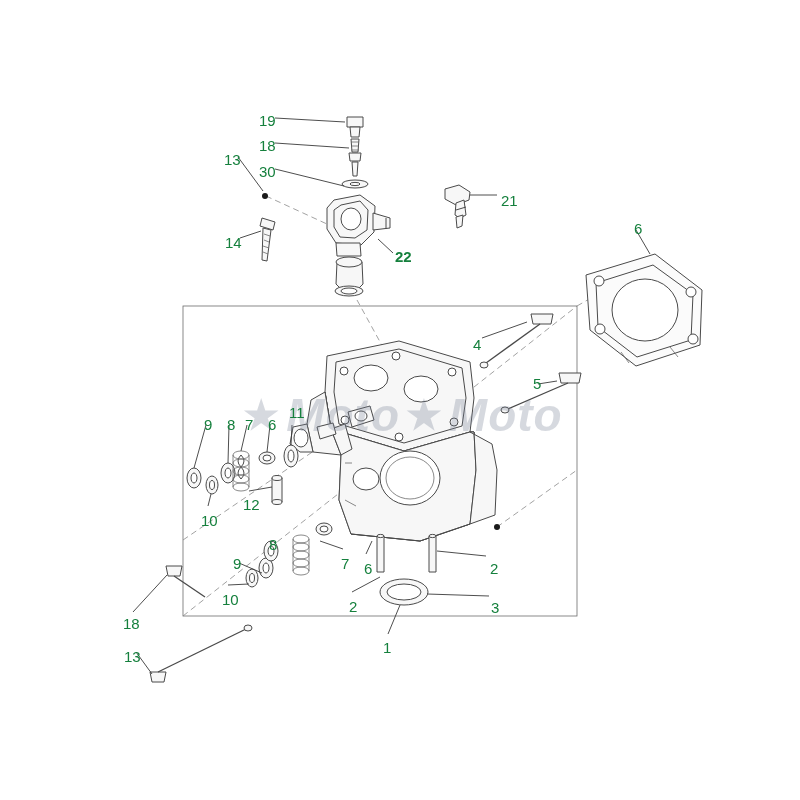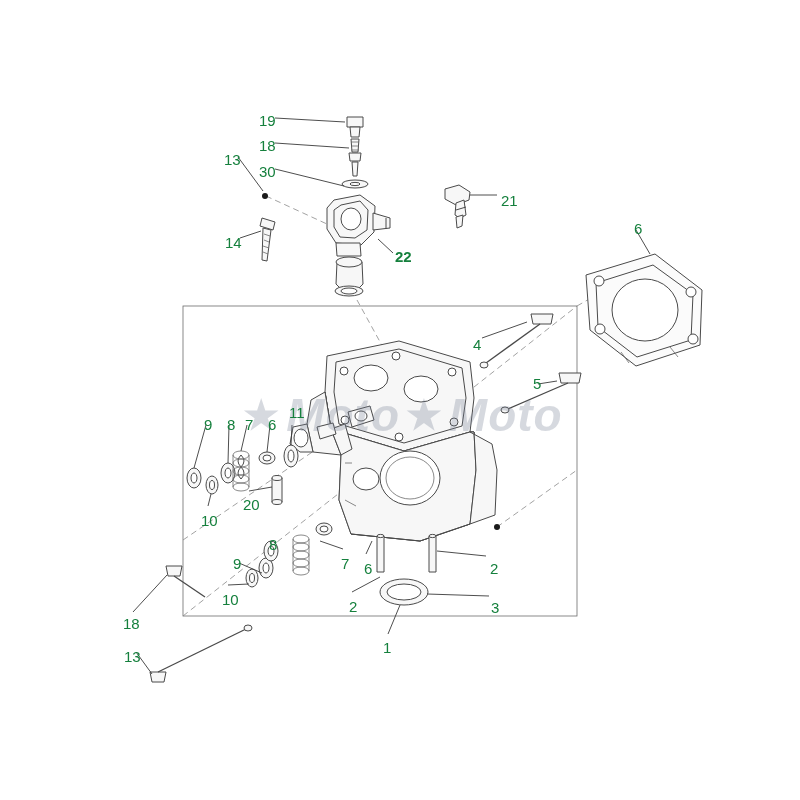--- a/index.html
+++ b/index.html
@@ -323,21 +323,21 @@
       <div class="callout" style="left: 225px; top: 235px;">14</div>
       <div class="callout" style="left: 395px; top: 249px; font-weight: bold;">22</div>
       <div class="callout" style="left: 634px; top: 221px;">6</div>
       <div class="callout" style="left: 473px; top: 337px;">4</div>
       <div class="callout" style="left: 533px; top: 376px;">5</div>
       <div class="callout" style="left: 204px; top: 417px;">9</div>
       <div class="callout" style="left: 227px; top: 417px;">8</div>
       <div class="callout" style="left: 245px; top: 417px;">7</div>
       <div class="callout" style="left: 268px; top: 417px;">6</div>
       <div class="callout" style="left: 289px; top: 405px;">11</div>
-      <div class="callout" style="left: 243px; top: 497px;">20</div>
+      <div class="callout" style="left: 243px; top: 497px;">12</div>
       <div class="callout" style="left: 201px; top: 513px;">10</div>
       <div class="callout" style="left: 269px; top: 537px;">8</div>
       <div class="callout" style="left: 233px; top: 556px;">9</div>
       <div class="callout" style="left: 341px; top: 556px;">7</div>
       <div class="callout" style="left: 364px; top: 561px;">6</div>
       <div class="callout" style="left: 490px; top: 561px;">2</div>
       <div class="callout" style="left: 222px; top: 592px;">10</div>
       <div class="callout" style="left: 349px; top: 599px;">2</div>
       <div class="callout" style="left: 491px; top: 600px;">3</div>
       <div class="callout" style="left: 123px; top: 616px;">18</div>

